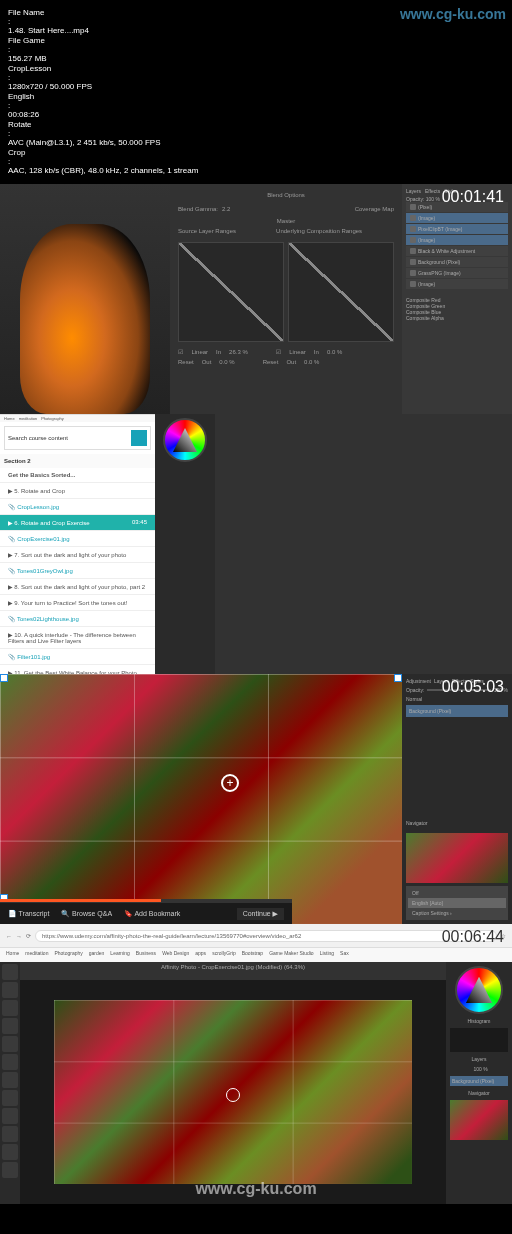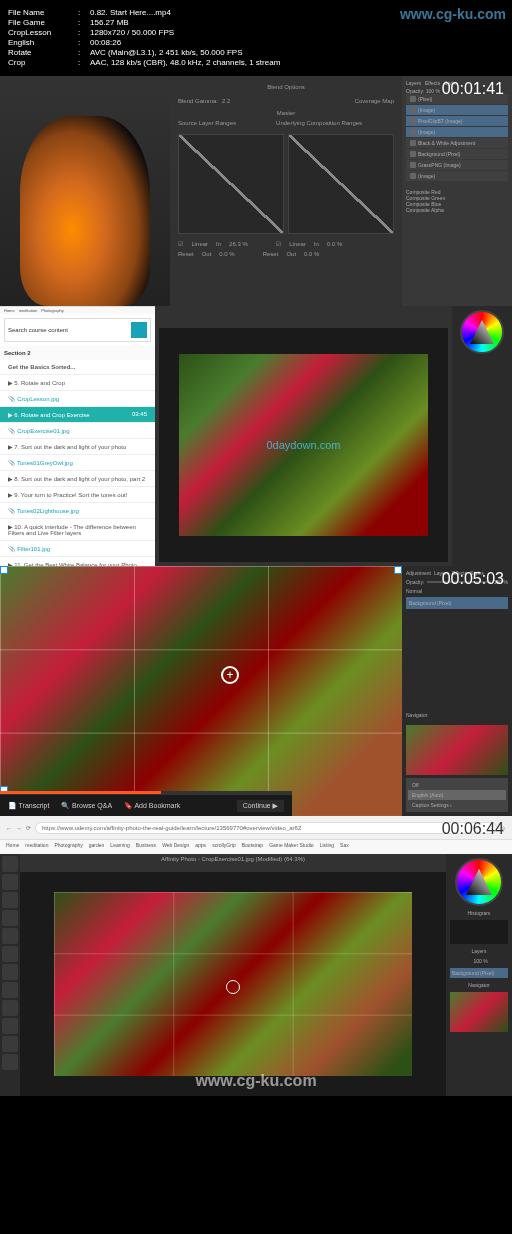--- a/index.html
+++ b/index.html
@@ -1,18 +1,18 @@
 <!DOCTYPE html>
 <html><head>
 <meta charset="utf-8">
 <style>
 * { margin: 0; padding: 0; box-sizing: border-box; font-family: Arial, sans-serif; }
 body { width: 512px; background: #000; color: #fff; font-size: 8px; }
 .info-panel { background: #000; padding: 8px; position: relative; }
-.info-row { display: flex; margin-bottom: 1px; }
+.info-row { display: flex; margin-bottom: 1px; flex-direction: column; }
 .info-label { width: 70px; color: #fff; }
 .info-sep { width: 12px; }
 .info-val { color: #fff; }
 .watermark-top { position: absolute; right: 6px; top: 6px; color: #4fa8d8; opacity: 0.7; font-size: 14px; font-weight: bold; }
 .screenshot { position: relative; width: 100%; }
 .timestamp { position: absolute; top: 4px; right: 8px; font-size: 16px; font-family: Liberation Sans, sans-serif; color: #fff; }
 
 
 .ss1 { height: 230px; background: #2a2a2a; display: flex; }
 .ss1-left { width: 170px; background: linear-gradient(180deg, #333 0%, #222 100%); position: relative; overflow: hidden; }
@@ -85,21 +85,21 @@
 .slider-track { flex: 1; height: 2px; background: #555; }
 </style>
 </head>
 <body>
 
 <div class="info-panel">
   <div class="watermark-top">www.cg-ku.com</div>
   <div class="info-row">
       <span class="info-label">File Name</span>
       <span class="info-sep">:</span>
-      <span class="info-val">0.82. Start Here....mp4</span>
+      <span class="info-val">1.48. Start Here....mp4</span>
     </div>
   <div class="info-row">
       <span class="info-label">File Game</span>
       <span class="info-sep">:</span>
       <span class="info-val">156.27 MB</span>
     </div>
   <div class="info-row">
       <span class="info-label">CropLesson</span>
       <span class="info-sep">:</span>
       <span class="info-val">1280x720 / 50.000 FPS</span>
@@ -241,25 +241,20 @@
     <div class="ss2-item link">📎 <span>Tones01GreyOwl.jpg</span></div>
     <div class="ss2-item">▶ <span>8</span>. <span>Sort out the dark and light of your photo, part 2</span></div>
     <div class="ss2-item">▶ <span>9</span>. <span>Your turn to Practice! Sort the tones out!</span></div>
     <div class="ss2-item link">📎 <span>Tones02Lighthouse.jpg</span></div>
     <div class="ss2-item">▶ <span>10</span>. <span>A quick interlude - The difference between Filters and Live Filter layers</span></div>
     <div class="ss2-item link">📎 <span>Filter101.jpg</span></div>
     <div class="ss2-item">▶ <span>11</span>. <span>Get the Best White Balance for your Photo</span></div>
     <div class="ss2-item link">📎 <span>ColorBalance01.jpg</span></div>
   </div>
   <div class="ss2-app">
-    <div class="ss2-canvas">
-      <div class="ss2-photo">
-        <div class="ss2-watermark">0daydown.com</div>
-      </div>
-    </div>
     <div class="ss2-right">
       <div class="ss2-color-wheel">
           <div class="color-triangle"></div>
         </div>
     </div>
   </div>
 </div>
 
 <div class="screenshot ss3">
   <div class="timestamp">00:05:03</div>

